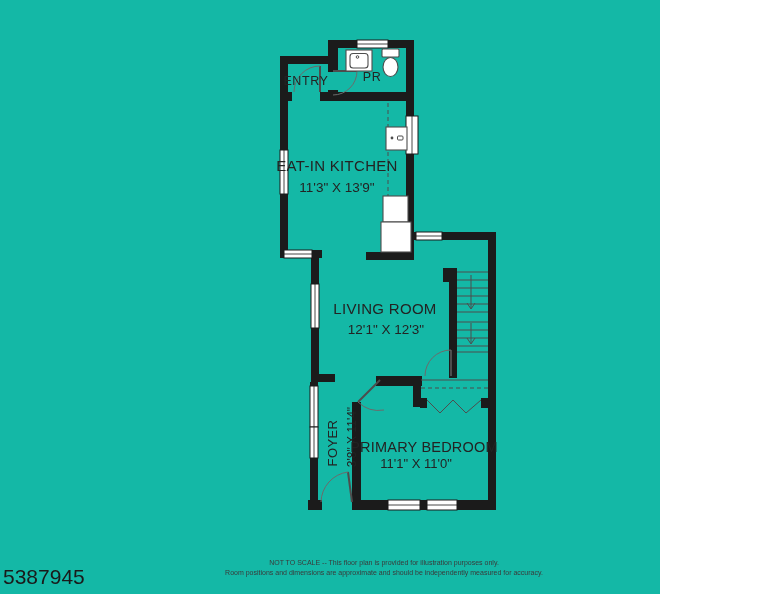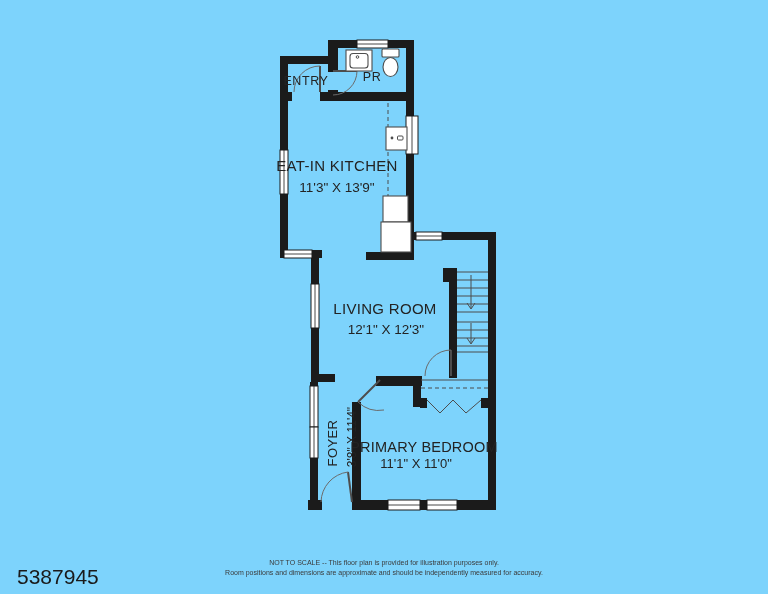--- a/index.html
+++ b/index.html
@@ -1,35 +1,35 @@
 <!DOCTYPE html>
 <html><head>
 <meta charset="utf-8">
 <style>
   html,body{margin:0;padding:0;background:#fff;}
-  .canvas{position:relative;width:768px;height:594px;background:#7dd3fc;overflow:hidden;
+  .canvas{position:relative;width:660px;height:594px;background:#14b8a6;overflow:hidden;
           font-family:"Liberation Sans",sans-serif;}
   svg{position:absolute;left:0;top:0;}
   svg text{font-family:"Liberation Sans",sans-serif;fill:#232323;text-anchor:middle;}
   .wall{fill:#1b1b1b;}
   .win{fill:#ffffff;stroke:#1b1b1b;stroke-width:1;}
   .winline{stroke:#1b1b1b;stroke-width:0.8;}
   .thin{stroke:#4d4d4d;stroke-width:1;fill:none;}
   .arc{stroke:#6b6b6b;stroke-width:1;fill:none;}
   .leaf{stroke:#4d4d4d;stroke-width:2;fill:none;}
   .dashed{stroke:#4d4d4d;stroke-width:1;stroke-dasharray:4 3;fill:none;}
   .fixture{fill:#ffffff;stroke:#4d4d4d;stroke-width:1.1;}
   .room-name{font-size:15px;letter-spacing:0.3px;}
   .room-dims{font-size:13.5px;}
   .small-name{font-size:12.5px;letter-spacing:0.6px;}
   .bed-name{font-size:14.5px;letter-spacing:0.2px;}
   .bed-dims{font-size:13px;}
   .foyer-name{font-size:13px;letter-spacing:0.4px;}
   .foyer-dims{font-size:12px;}
-  .listing-id{position:absolute;left:17px;top:565px;font-size:21px;color:#1a1a1a;}
+  .listing-id{position:absolute;left:3px;top:565px;font-size:21px;color:#1a1a1a;}
   .disclaimer{position:absolute;left:0;top:558px;width:768px;text-align:center;
               font-size:7px;line-height:10px;color:#3a3a3a;}
 </style>
 </head>
 <body>
 
 <div class="canvas">
 
   <svg width="768" height="594" viewBox="0 0 768 594">
 

